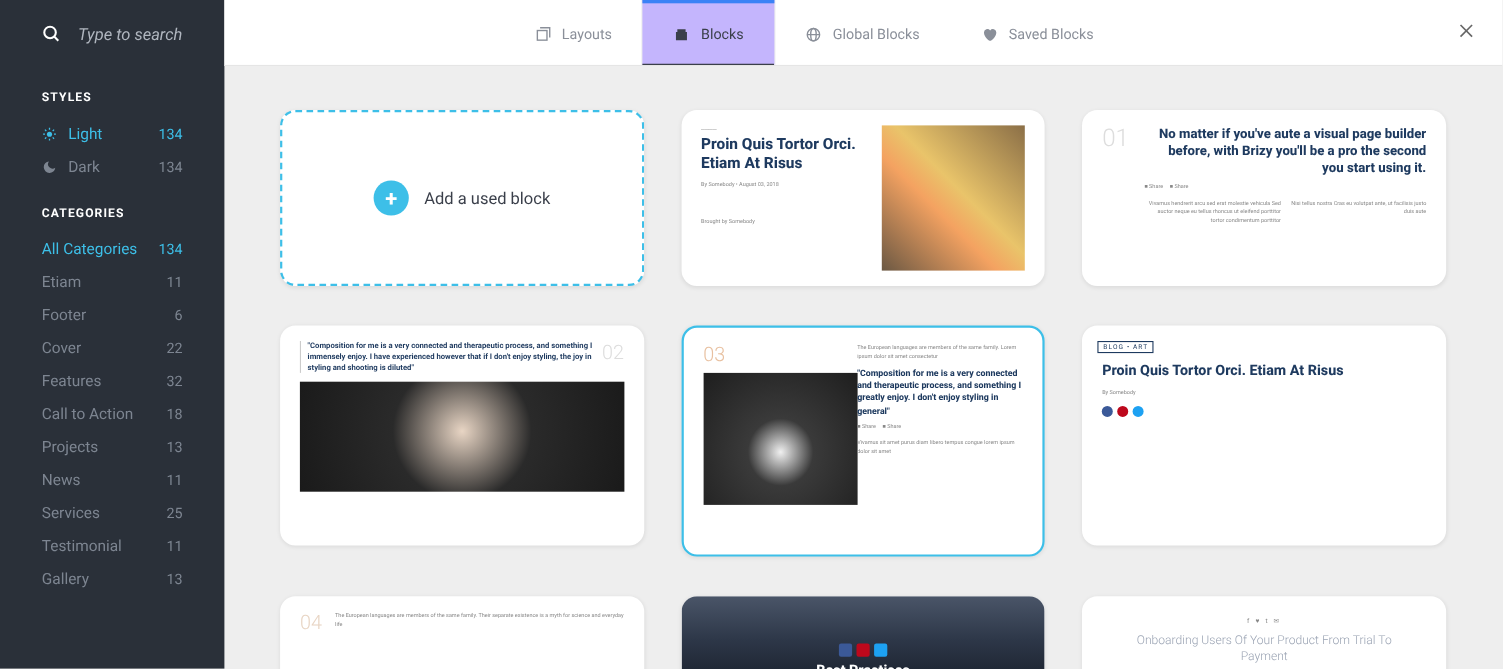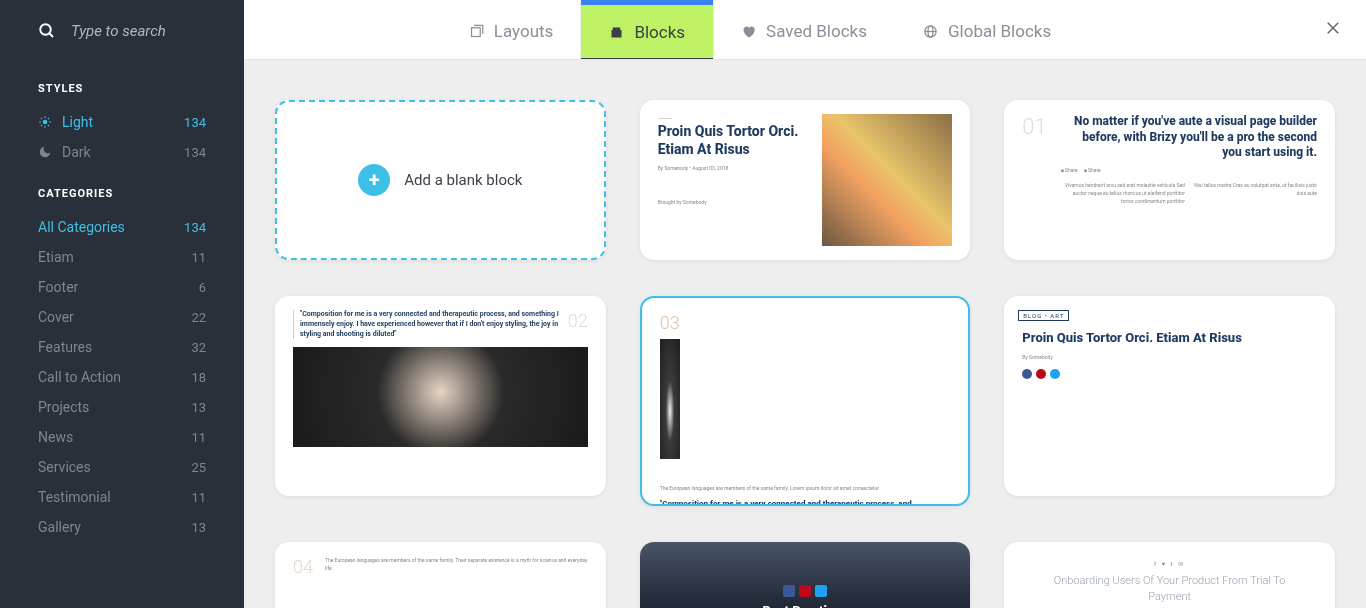--- a/index.html
+++ b/index.html
@@ -1,33 +1,33 @@
 <!DOCTYPE html>
 <html><head>
 <meta charset="utf-8">
 <style>
 * { margin: 0; padding: 0; box-sizing: border-box; font-family: -apple-system, BlinkMacSystemFont, "Segoe UI", Roboto, sans-serif; }
 body { width: 1366px; height: 608px; overflow: hidden; background: #eeeeee; display: flex; }
-.sidebar { width: 244px; height: 608px; background: #2a3039; color: #fff; overflow-y: auto; position: relative; }
+.sidebar { width: 204px; height: 608px; background: #2a3039; color: #fff; overflow-y: auto; position: relative; }
 .sidebar::-webkit-scrollbar { width: 5px; }
 .sidebar::-webkit-scrollbar-thumb { background: #5a5f68; border-radius: 3px; }
 .search-row { display: flex; align-items: center; padding: 22px 20px 22px 38px; gap: 15px; }
 .search-row input { background: transparent; border: none; color: #b0b6bf; font-size: 15px; font-style: italic; outline: none; width: 100%; }
 .search-row input::placeholder { color: #b0b6bf; }
 .section-label { font-size: 11px; font-weight: 700; letter-spacing: 1px; color: #fff; padding: 20px 38px 12px; }
 .side-item { display: flex; align-items: center; justify-content: space-between; padding: 7px 38px; cursor: pointer; font-size: 14px; color: #7d8591; }
 .side-item.active { color: #3dbfe8; }
 .side-item .label { display: flex; align-items: center; gap: 10px; }
 .side-item .count { font-size: 13px; }
 .icon { display: inline-flex; }
 .main { flex: 1; display: flex; flex-direction: column; height: 608px; }
 .tabs { height: 60px; background: #fff; display: flex; align-items: stretch; justify-content: flex-end; border-bottom: 1px solid #e5e5e5; position: relative; padding-right: 90px; }
 .tabs-inner { display: flex; align-items: stretch; margin: 0 auto; }
-.tab { display: flex; align-items: center; gap: 10px; padding: 0 28px; cursor: pointer; font-size: 17px; color: #8a8f99; border-top: 3px solid transparent; }
-.tab.active { color: #3a3f4a; border-top-color: #3a3f4a; background: #bef264; box-shadow: 0 -1px 0 #3a3f4a inset, 1px 0 0 #eee, -1px 0 0 #eee; border-top: 5px solid #3b82f6; }
+.tab { display: flex; align-items: center; gap: 10px; padding: 0 28px; cursor: pointer; font-size: 13px; color: #8a8f99; border-top: 3px solid transparent; }
+.tab.active { color: #3a3f4a; border-top-color: #3a3f4a; background: #c4b5fd; box-shadow: 0 -1px 0 #3a3f4a inset, 1px 0 0 #eee, -1px 0 0 #eee; border-top: 3px solid #3b82f6; }
 .close-btn { position: absolute; right: 24px; top: 50%; transform: translateY(-50%); cursor: pointer; color: #666; }
 .grid-wrap { flex: 1; overflow-y: auto; padding: 40px 28px; }
 .grid { display: grid; grid-template-columns: repeat(3, 1fr); gap: 36px 34px; max-width: 1060px; margin: 0 auto; }
 .card { background: #fff; border-radius: 14px; box-shadow: 0 1px 4px rgba(0,0,0,0.08); overflow: hidden; height: 160px; position: relative; }
 .card.highlighted { border: 2px solid #3dbfe8; height: 210px;}
 .blank-card { border: 2px dashed #3dbfe8; background: #fff; display: flex; align-items: center; justify-content: center; gap: 14px; cursor: pointer; }
 .plus-circle { width: 32px; height: 32px; border-radius: 50%; background: #3dbfe8; display: flex; align-items: center; justify-content: center; color: #fff; font-size: 20px; font-weight: bold; }
 .blank-card .blank-text { font-size: 15px; color: #3a3f4a; }
 .card-inner { padding: 14px 18px; height: 100%; display: flex; gap: 12px; }
 .card-text { flex: 1; }
@@ -37,21 +37,21 @@
 .tiny-row { display: flex; gap: 6px; margin-top: 6px; font-size: 5px; color: #888; }
 .card-img { width: 130px; background: #333; }
 .img-flowers { background: linear-gradient(45deg, #6b5843 0%, #f4a261 40%, #e9c46a 55%, #8b6f47 100%); }
 .img-hands { background: radial-gradient(circle at 50% 45%, #e8d5c4 0%, #2a2a2a 40%, #1a1a1a 100%); }
 .img-dancer { background: radial-gradient(ellipse at 50% 60%, #f0f0f0 0%, #3a3a3a 30%, #1e1e1e 100%); }
 .num-badge { font-size: 18px; color: #ddd; font-weight: 300; }
 .card-02 { flex-direction: column; gap: 8px; }
 .card-02 .top-row { display: flex; justify-content: space-between; align-items: start; }
 .card-02 .quote { font-size: 7px; font-weight: 700; color: #1e3a5f; line-height: 1.4; flex: 1; padding: 0 6px; border-left: 1px solid #ccc; }
 .card-02 .img-wide { height: 100px; width: 100%; }
-.card-03 { flex-direction: column; gap: 25px; align-items: flex-start; justify-content: space-between; }
+.card-03 { gap: 0; align-items: flex-start; justify-content: space-between; }
 .card-03 .left-col { flex: 0 0 140px; }
 .card-03 .right-col { flex: 1; }
 .card-01 { gap: 14px; text-align: right; }
 .card-01 .num-badge { font-size: 22px; }
 .card-01 .right-col { flex: 1; }
 .card-01 .col-txt { display: flex; gap: 8px; margin-top: 8px; }
 .card-01 .col-txt div { flex: 1; }
 .social-dots { display: flex; gap: 4px; margin-top: 8px; }
 .social-dots span { width: 10px; height: 10px; border-radius: 50%; display: inline-block; }
 .dot-fb { background: #3b5998; }
@@ -204,51 +204,51 @@
       <div class="tab active">
         <span class="icon">
             <svg width="15" height="15" viewBox="0 0 24 24" fill="#3a3f4a">
               <path d="M4 8h16v12H4zM6 4h12v4H6z"></path>
             </svg>
           </span>
         <span>Blocks</span>
       </div>
       <div class="tab">
         <span class="icon">
-            <svg width="15" height="15" viewBox="0 0 24 24" fill="#8a8f99">
-              <path d="M12 21s-8-5-8-12a5 5 0 019-3 5 5 0 019 3c0 7-8 12-8 12z"></path>
-            </svg>
-          </span>
-        <span>Saved Blocks</span>
-      </div>
-      <div class="tab">
-        <span class="icon">
             <svg width="15" height="15" viewBox="0 0 24 24" fill="none" stroke="#8a8f99" stroke-width="2">
               <circle cx="12" cy="12" r="9"></circle>
               <ellipse cx="12" cy="12" rx="4" ry="9"></ellipse>
               <line x1="3" y1="12" x2="21" y2="12"></line>
             </svg>
           </span>
         <span>Global Blocks</span>
       </div>
+      <div class="tab">
+        <span class="icon">
+            <svg width="15" height="15" viewBox="0 0 24 24" fill="#8a8f99">
+              <path d="M12 21s-8-5-8-12a5 5 0 019-3 5 5 0 019 3c0 7-8 12-8 12z"></path>
+            </svg>
+          </span>
+        <span>Saved Blocks</span>
+      </div>
     </div>
     <span class="close-btn">
       <svg width="18" height="18" viewBox="0 0 24 24" stroke="#666" stroke-width="2">
           <line x1="5" y1="5" x2="19" y2="19"></line>
           <line x1="19" y1="5" x2="5" y2="19"></line>
         </svg>
     </span>
   </div>
 
   <div class="grid-wrap">
     <div class="grid">
 
       <div class="card blank-card">
         <span class="plus-circle">+</span>
-        <span class="blank-text">Add a blank block</span>
+        <span class="blank-text">Add a used block</span>
       </div>
 
       <div class="card">
         <div class="card-inner">
           <div class="card-text">
             <div class="tiny">────</div>
             <div class="card-title lg">Proin Quis Tortor Orci. Etiam At Risus</div>
             <div class="tiny">By Somebody   •   August 03, 2018</div>
             <div class="tiny" style="margin-top:26px">Brought by Somebody</div>
           </div>

